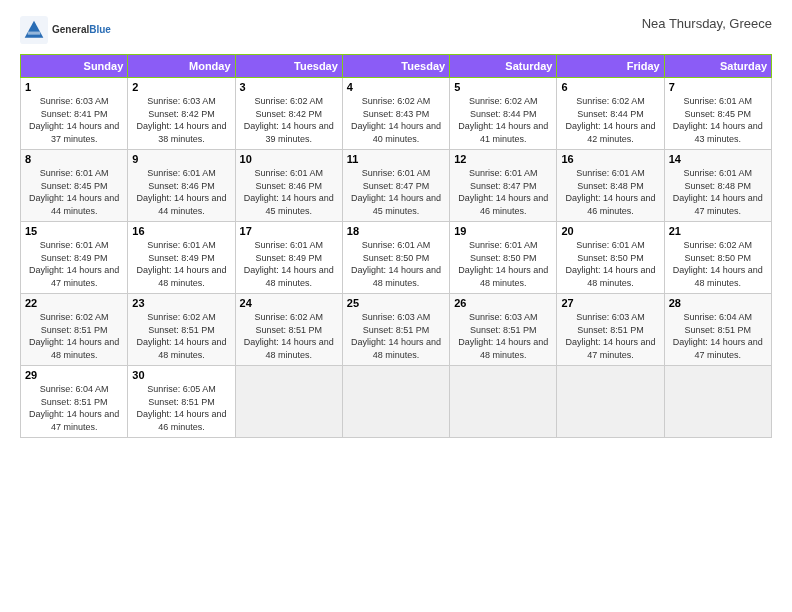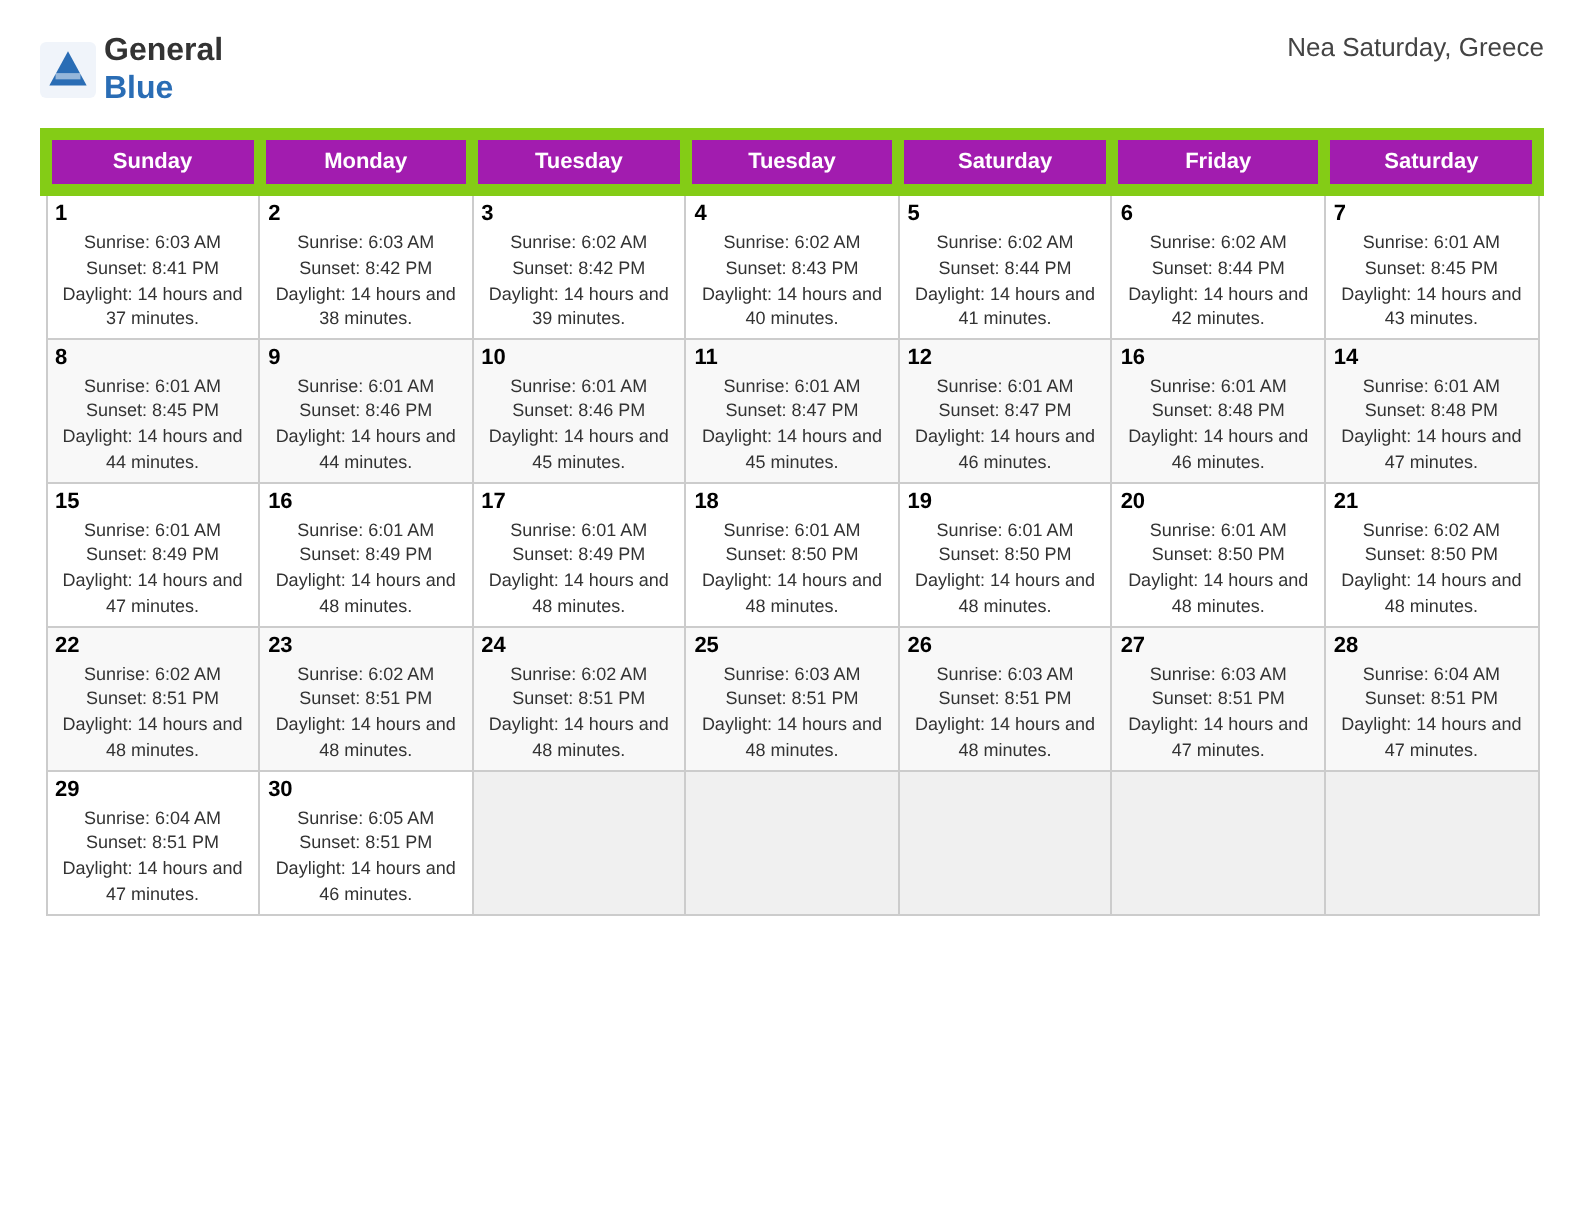--- a/index.html
+++ b/index.html
@@ -22,22 +22,22 @@
       align-items: flex-start;
       margin-bottom: 10px;
     }
     .logo {
       display: flex;
       align-items: center;
       gap: 4px;
     }
     .logo-text {
       display: flex;
-      flex-direction: column;
-      font-size: 16px;
+      flex-direction: row;
+      font-size: 10px;
       font-weight: bold;
       line-height: 1.2;
     }
     .logo-text span:first-child { color: #333; }
     .logo-text span:last-child { color: #2a6db5; }
     .logo-icon {
       width: 28px;
       height: 28px;
     }
     .title-block {
@@ -51,26 +51,26 @@
     .title-block .location {
       font-size: 13px;
       color: #444;
     }
     .calendar-table {
       width: 100%;
       border-collapse: collapse;
       font-size: 10px;
     }
     .calendar-table th {
-      background: #a21caf;
+      background: #8b5cf6;
       color: #fff;
       padding: 5px 4px;
-      text-align: center;
+      text-align: right;
       font-size: 11px;
-      border: 6px solid #84cc16;
+      border: 1px solid #84cc16;
     }
     .calendar-table td {
       border: 1px solid #ccc;
       vertical-align: top;
       padding: 3px 4px;
       width: calc(100%/7);
       height: 72px;
       background: #fff;
     }
     .calendar-table td.empty {
@@ -105,21 +105,21 @@
         <rect width="36" height="36" rx="4" fill="#f0f4fa"></rect>
         <polygon points="18,6 30,28 6,28" fill="#2a6db5"></polygon>
         <rect x="10" y="20" width="16" height="4" fill="#fff" opacity="0.5"></rect>
       </svg>
       <div class="logo-text">
         <span>General</span>
         <span>Blue</span>
       </div>
     </div>
     <div class="title-block">
-      <div class="location">Nea Saturday, Greece</div>
+      <div class="location">Nea Thursday, Greece</div>
     </div>
   </div>
 
   <table class="calendar-table">
     <thead>
       <tr>
       <th>Sunday</th>
           <th>Monday</th>
           <th>Tuesday</th>
           <th>Tuesday</th>

